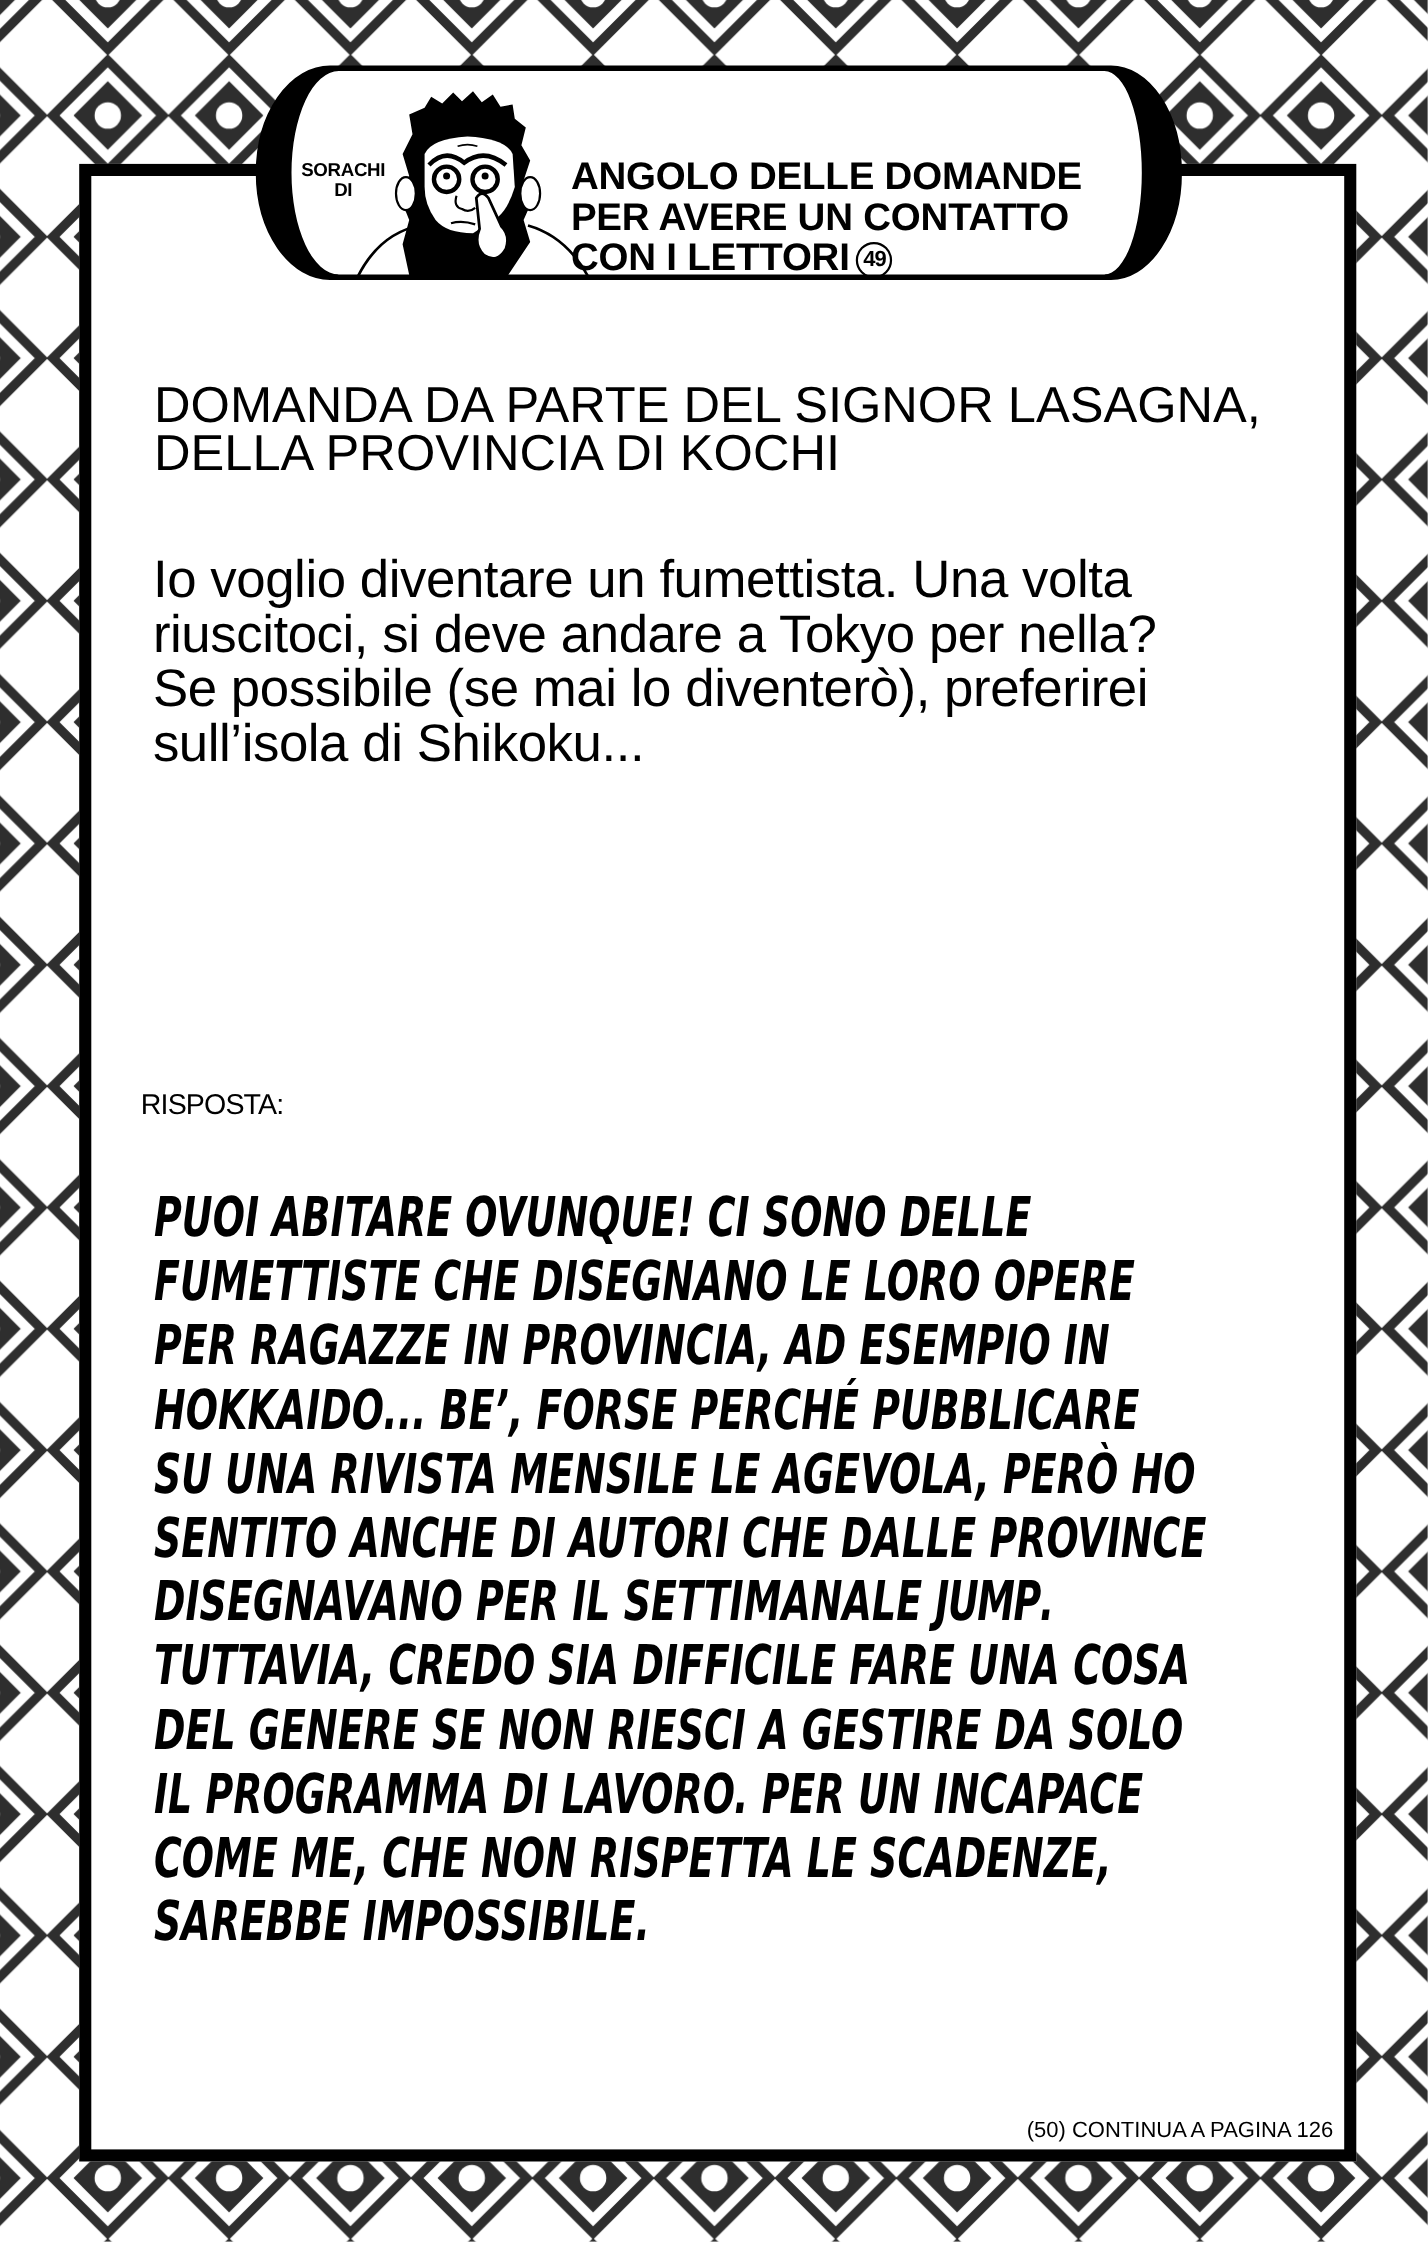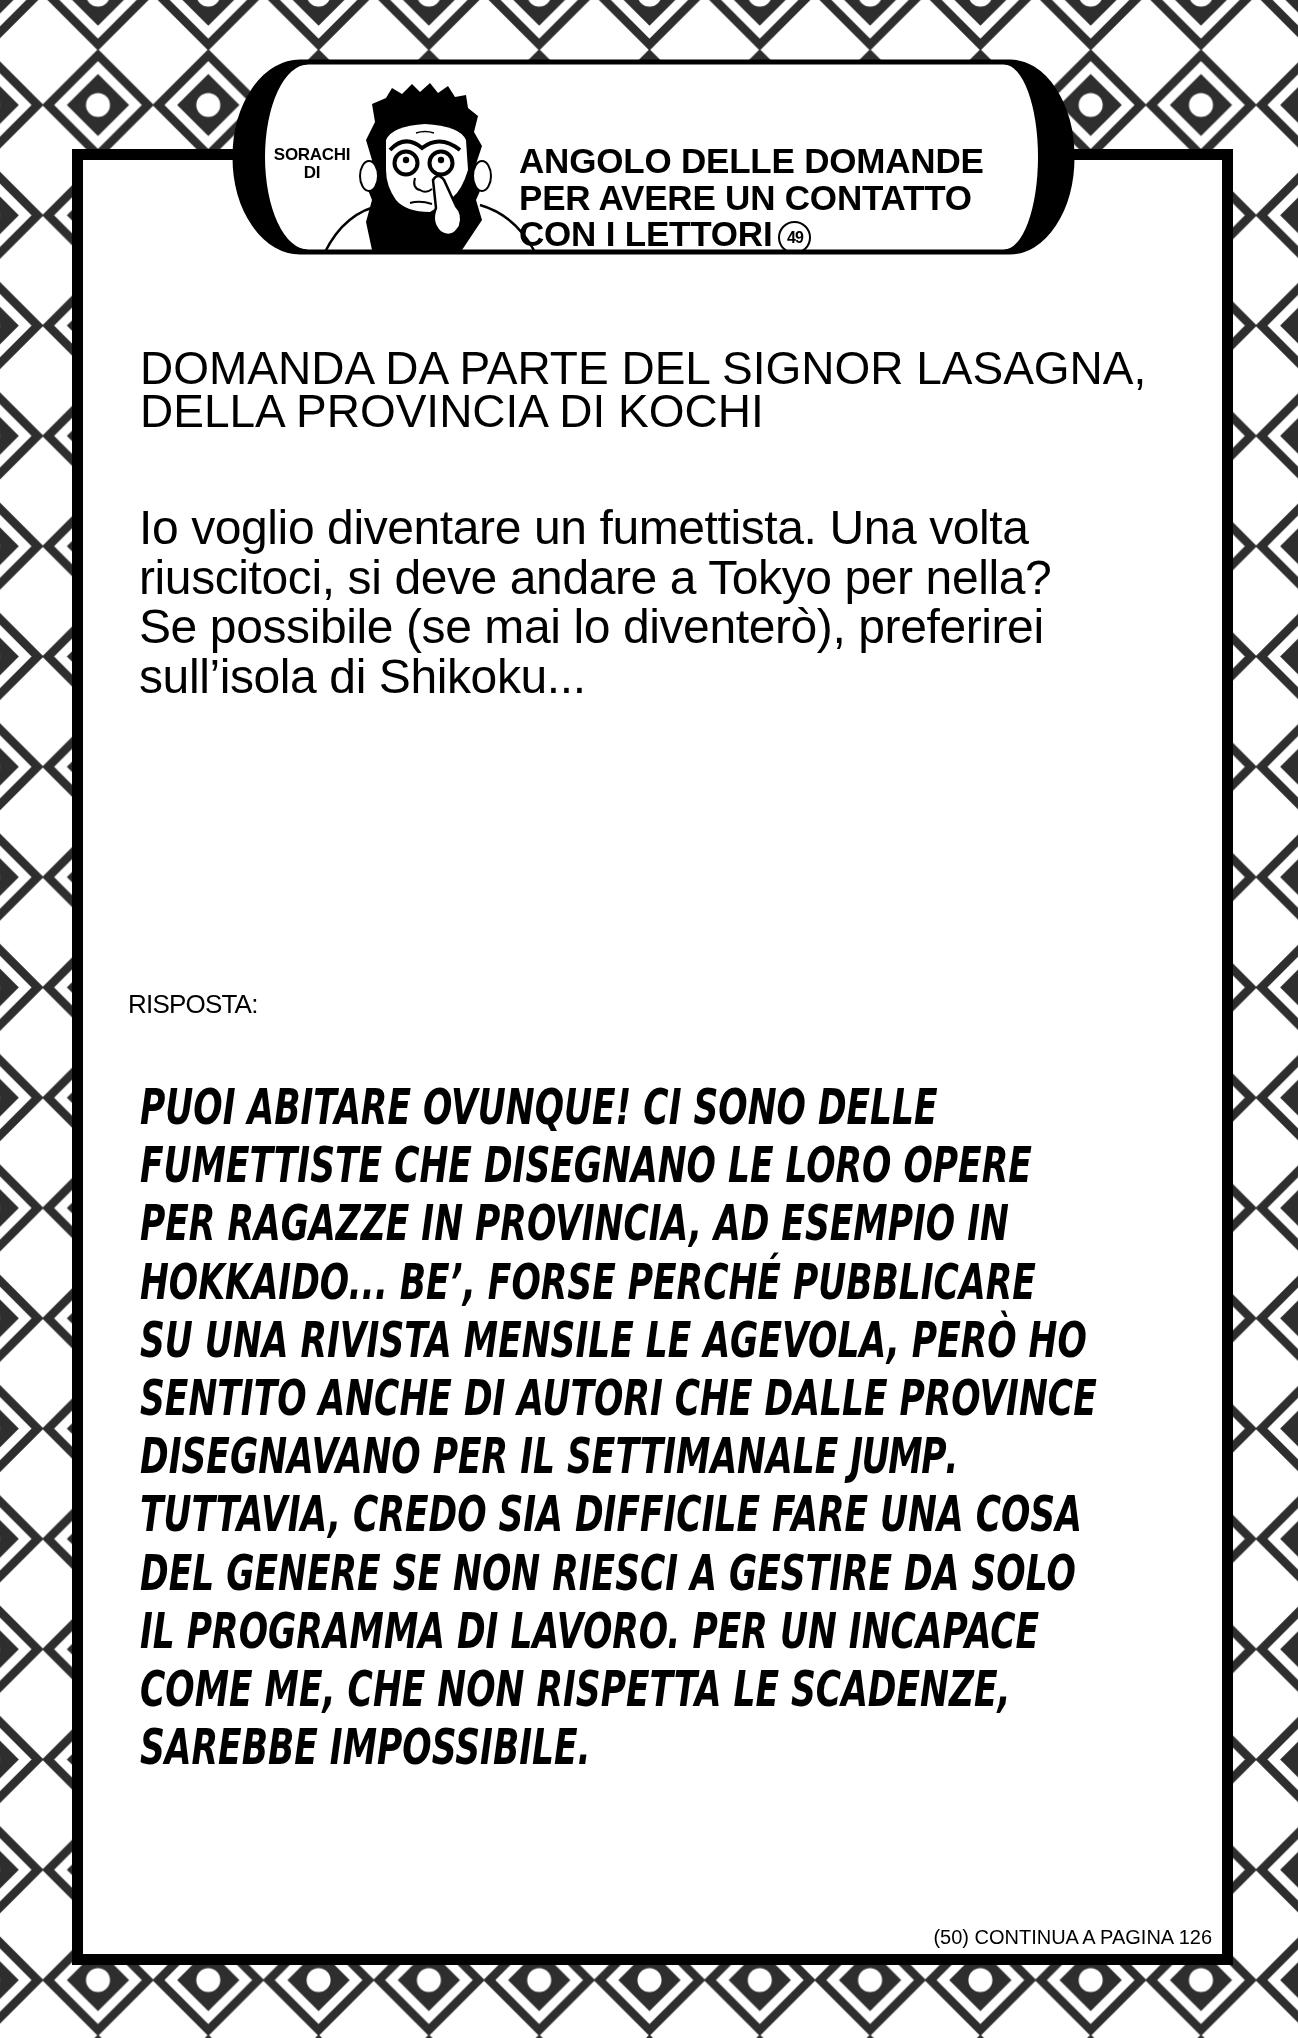--- a/index.html
+++ b/index.html
@@ -21,21 +21,21 @@
   }
   .banner-title {
     position: absolute; left: 519px; top: 103px;
     font-weight: bold; font-size: 35px; line-height: 36.5px; white-space: nowrap;
     letter-spacing: -0.2px;
     margin-top: 40px;
   }
   .banner-title div { white-space: nowrap; }
   .issue-circle {
     display: inline-block; width: 29px; height: 29px; border: 2.5px solid #000;
-    border-radius: 50%; font-size: 16px; line-height: 29px; text-align: center;
+    border-radius: 50%; font-size: 20px; line-height: 29px; text-align: center;
     vertical-align: 3px; margin-left: 6px; letter-spacing: -1px; font-weight: bold;
   }
   .q-heading {
     position: absolute; left: 140px; top: 347px;
     font-weight: normal; font-size: 46px; line-height: 43px; white-space: nowrap;
   }
   .q-body {
     position: absolute; left: 139px; top: 503px;
     font-size: 48px; line-height: 49.5px; white-space: nowrap; letter-spacing: -0.4px;
   }

